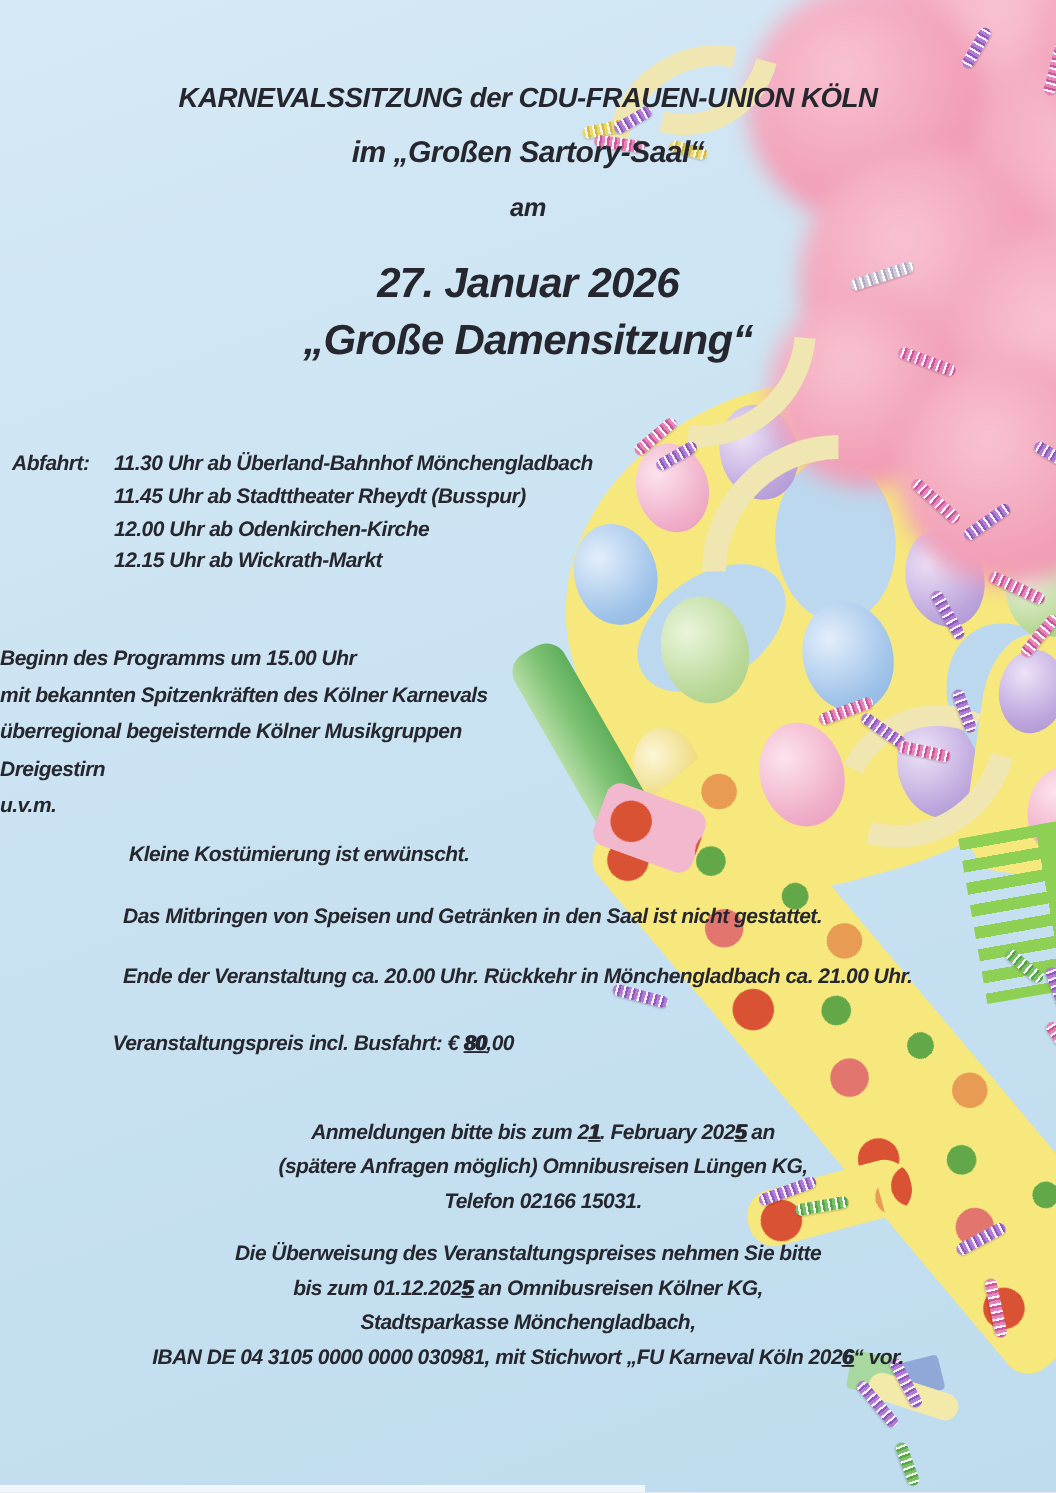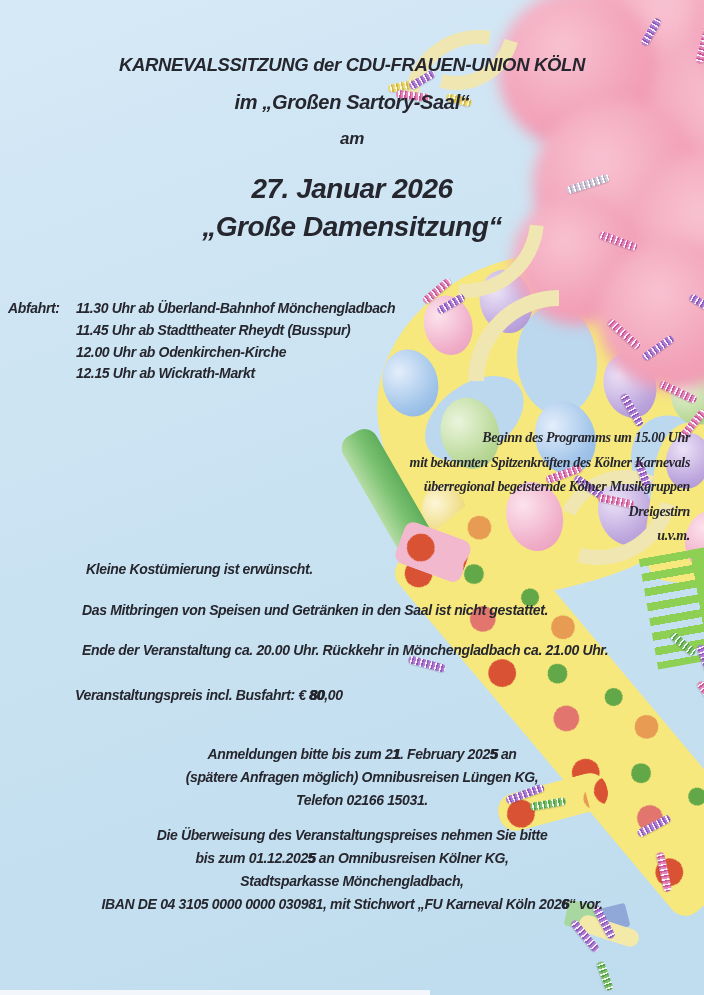--- a/index.html
+++ b/index.html
@@ -71,28 +71,28 @@
   .txt{position:absolute;z-index:10;letter-spacing:-0.35px;}
   .center{left:0;width:704px;text-align:center;}
   .t-header1{top:54px;font-size:18.5px;}
   .t-header2{top:91px;font-size:20px;}
   .t-am{top:129px;font-size:17px;}
   .t-date{top:173px;font-size:28px;letter-spacing:-0.5px;}
   .t-sub{top:211px;font-size:28px;letter-spacing:-0.5px;}
   .body-size{font-size:14px;}
   .dep{top:298px;left:8px;display:flex;line-height:21.8px;}
   .dep-label{width:68px;flex:none;}
-  .program{top:426px;left:0;width:690px;text-align:right;line-height:24.6px;font-family:Liberation Serif, serif;}
+  .program{top:426px;left:0;width:690px;text-align:left;line-height:24.6px;}
   .n1{top:561px;left:86px;}
   .n2{top:602px;left:82px;}
   .n3{top:642px;left:82px;}
   .price-line{top:687px;left:75px;}
   .reg{top:743px;left:10px;width:704px;text-align:center;line-height:23px;}
   .pay{top:824px;left:0;width:704px;text-align:center;line-height:23px;}
-  .bd{text-shadow:0.7px 0 currentColor,-0.4px 0 currentColor;}
+  .bd{text-shadow:0.7px 0 currentColor,-0.4px 0 currentColor;text-decoration:underline;}
 </style>
 </head>
 <body>
 
 <div class="page">
 
   <div class="deco wig">
     <span class="fz" style="left:110px;top:0;width:190px;height:190px"></span>
     <span class="fz" style="left:20px;top:50px;width:160px;height:160px"></span>
     <span class="fz" style="left:170px;top:80px;width:200px;height:200px"></span>

